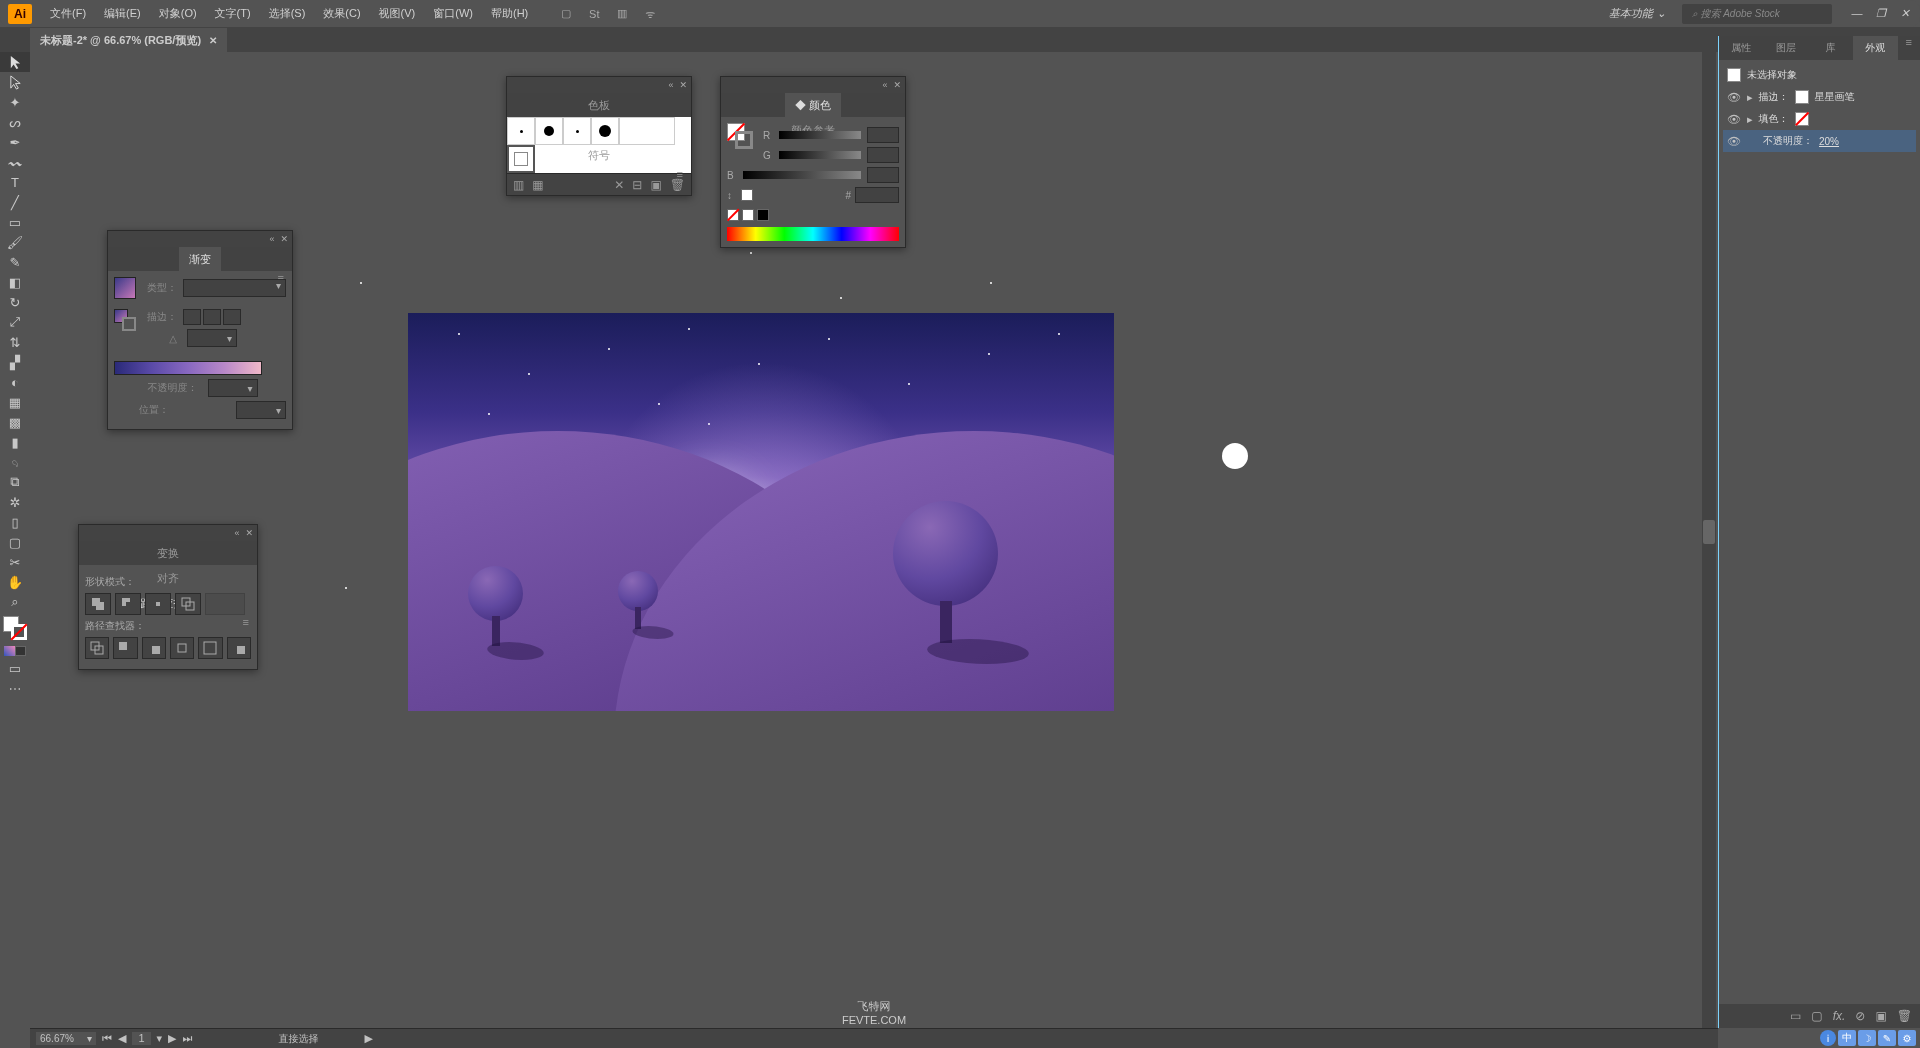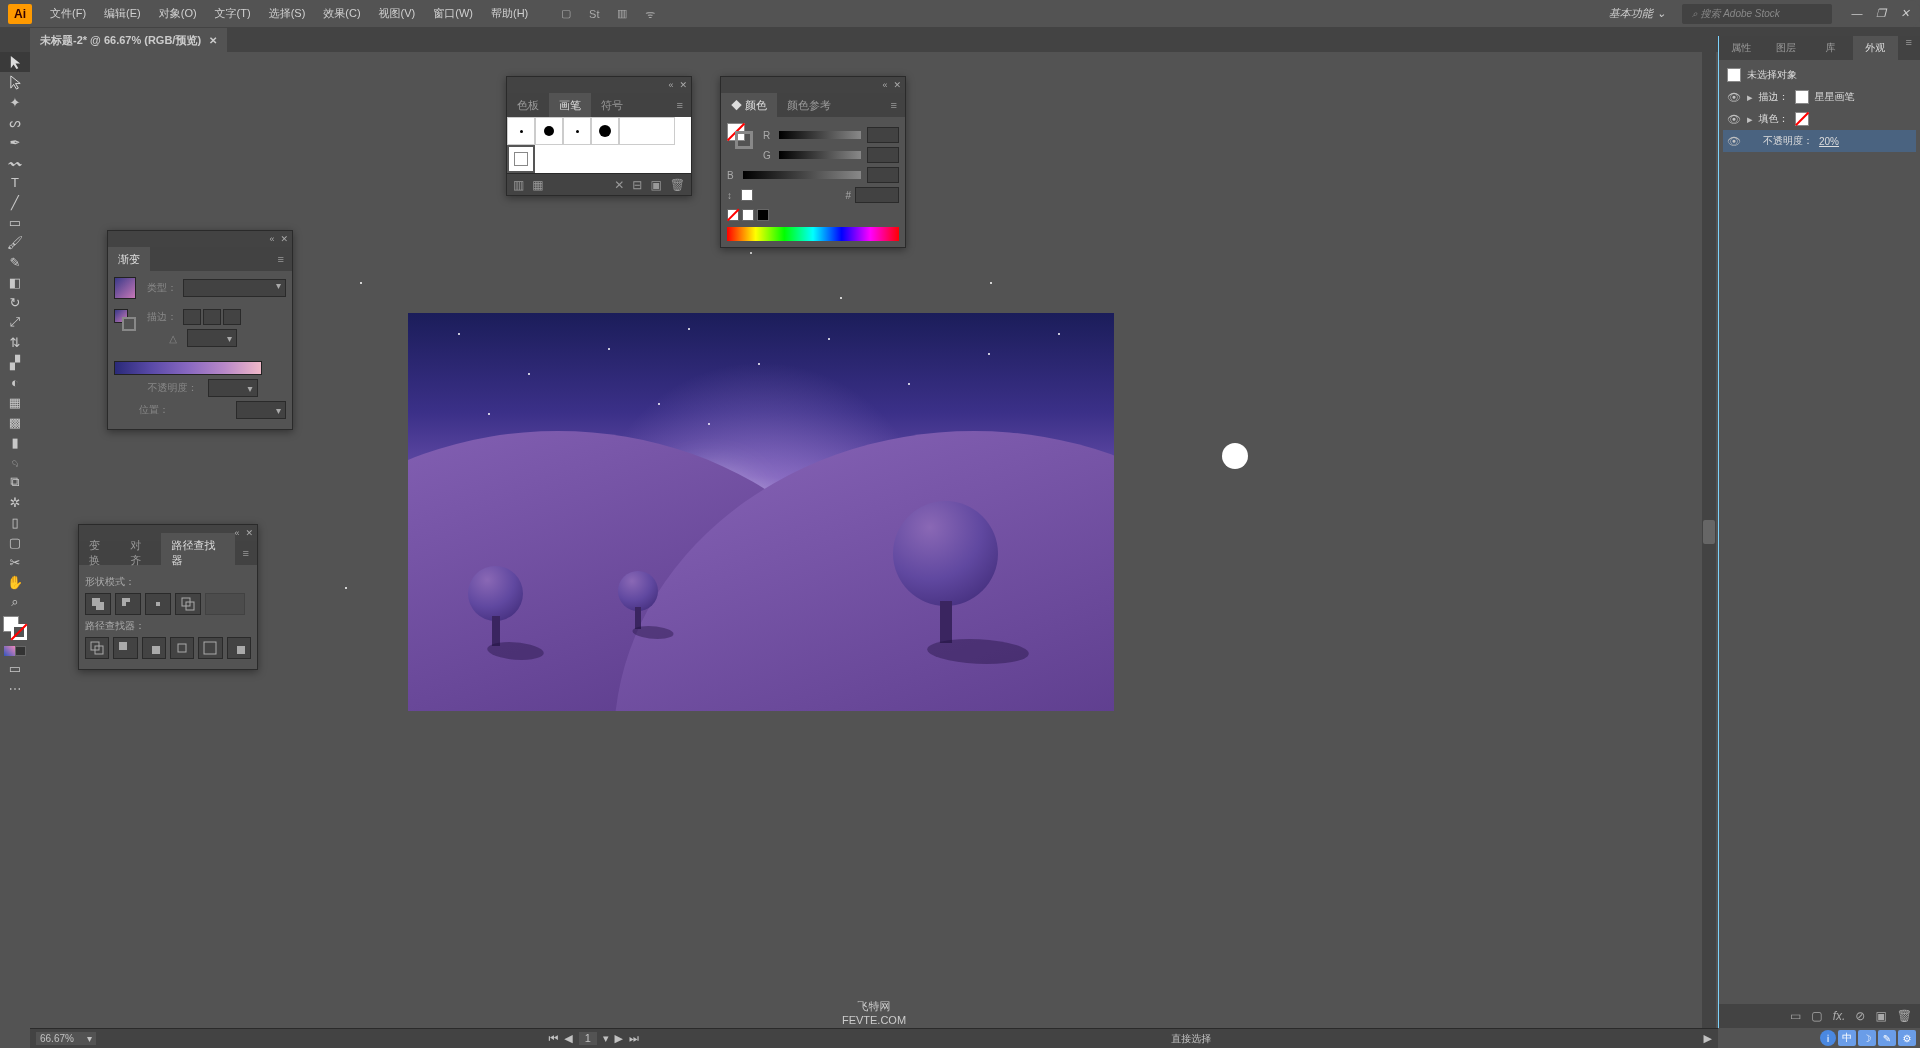--- a/index.html
+++ b/index.html
@@ -59,21 +59,21 @@
 .tree3 .trunk { width: 12px; height: 42px; top: 100px; }
 .tree3 .shadow { width: 100px; height: 25px; top: 138px; left: 35px; }
 .star { position: absolute; width: 2px; height: 2px; background: #fff; border-radius: 50%; }
 .circle-right { position: absolute; left: 1192px; top: 391px; width: 26px; height: 26px; border-radius: 50%; background: #fff; }
 .watermark { position: absolute; bottom: 2px; left: 50%; transform: translateX(-50%); text-align: center; color: #ccc; font-size: 11px; }
 
 
 .panel { position: absolute; background: #535353; box-shadow: 0 2px 8px rgba(0,0,0,0.4); border: 1px solid #2a2a2a; }
 .panel-titlebar { height: 16px; background: #434343; display: flex; justify-content: flex-end; align-items: center; padding: 0 4px; gap: 6px; }
 .panel-titlebar span { font-size: 9px; color: #aaa; cursor: pointer; }
-.panel-tabs { height: 24px; display: flex; align-items: center; background: #424242; }
+.panel-tabs { height: 24px; display: flex; align-items: center; background: #424242; flex-direction: column; }
 .panel-tab { padding: 5px 10px; font-size: 11px; color: #999; cursor: pointer; }
 .panel-tab.active { background: #535353; color: #ddd; }
 .panel-menu { margin-left: auto; padding: 0 8px; color: #999; cursor: pointer; }
 .panel-body { padding: 6px; font-size: 10px; color: #aaa; }
 .panel-footer { height: 22px; background: #434343; border-top: 1px solid #2a2a2a; display: flex; align-items: center; padding: 0 6px; gap: 8px; }
 .panel-footer span { font-size: 12px; color: #999; }
 
 
 .grad-panel { left: 107px; top: 230px; width: 186px; }
 .grad-swatch-area { display: flex; gap: 6px; align-items: center; margin-bottom: 6px; }
@@ -128,21 +128,21 @@
 .eye { width: 14px; height: 14px; display: flex; align-items: center; justify-content: center; }
 .appear-text { font-size: 10px; color: #ddd; }
 .appear-sw { width: 14px; height: 14px; border: 1px solid #888; }
 .appear-sw.white { background: #fff; }
 .appear-sw.none { background: #fff; position: relative; }
 .appear-sw.none::after { content:''; position:absolute; width:18px; height:1.5px; background:red; transform:rotate(-45deg); top:5px; left:-3px;}
 .right-footer { position: absolute; bottom: 0; height: 24px; width: 100%; display: flex; align-items: center; padding: 0 8px; gap: 10px; background: #434343; justify-content: flex-end; }
 .right-footer span { font-size: 12px; color: #aaa; }
 
 
-.statusbar { position: absolute; left: 30px; bottom: 0; right: 202px; height: 20px; background: #434343; display: flex; align-items: center; border-top: 1px solid #2a2a2a; padding: 0 6px; gap: 6px; justify-content: space-between; }
+.statusbar { position: absolute; left: 30px; bottom: 0; right: 202px; height: 20px; background: #434343; display: flex; align-items: center; border-top: 1px solid #2a2a2a; padding: 0 6px; gap: 6px; }
 .zoom-sel { width: 60px; background: #535353; padding: 1px 4px; font-size: 10px; display: flex; justify-content: space-between; }
 .status-nav { display: flex; gap: 6px; }
 .status-text { margin-left: 80px; font-size: 10px; }
 
 
 .tray { position: absolute; right: 4px; bottom: 2px; display: flex; gap: 2px; }
 .tray span { width: 18px; height: 16px; background: #6a9de8; border-radius: 2px; font-size: 10px; display: flex; align-items: center; justify-content: center; color: #fff; }
 .tray span:first-child { background: #4a88e0; border-radius: 50%; width:16px;}
 
 

